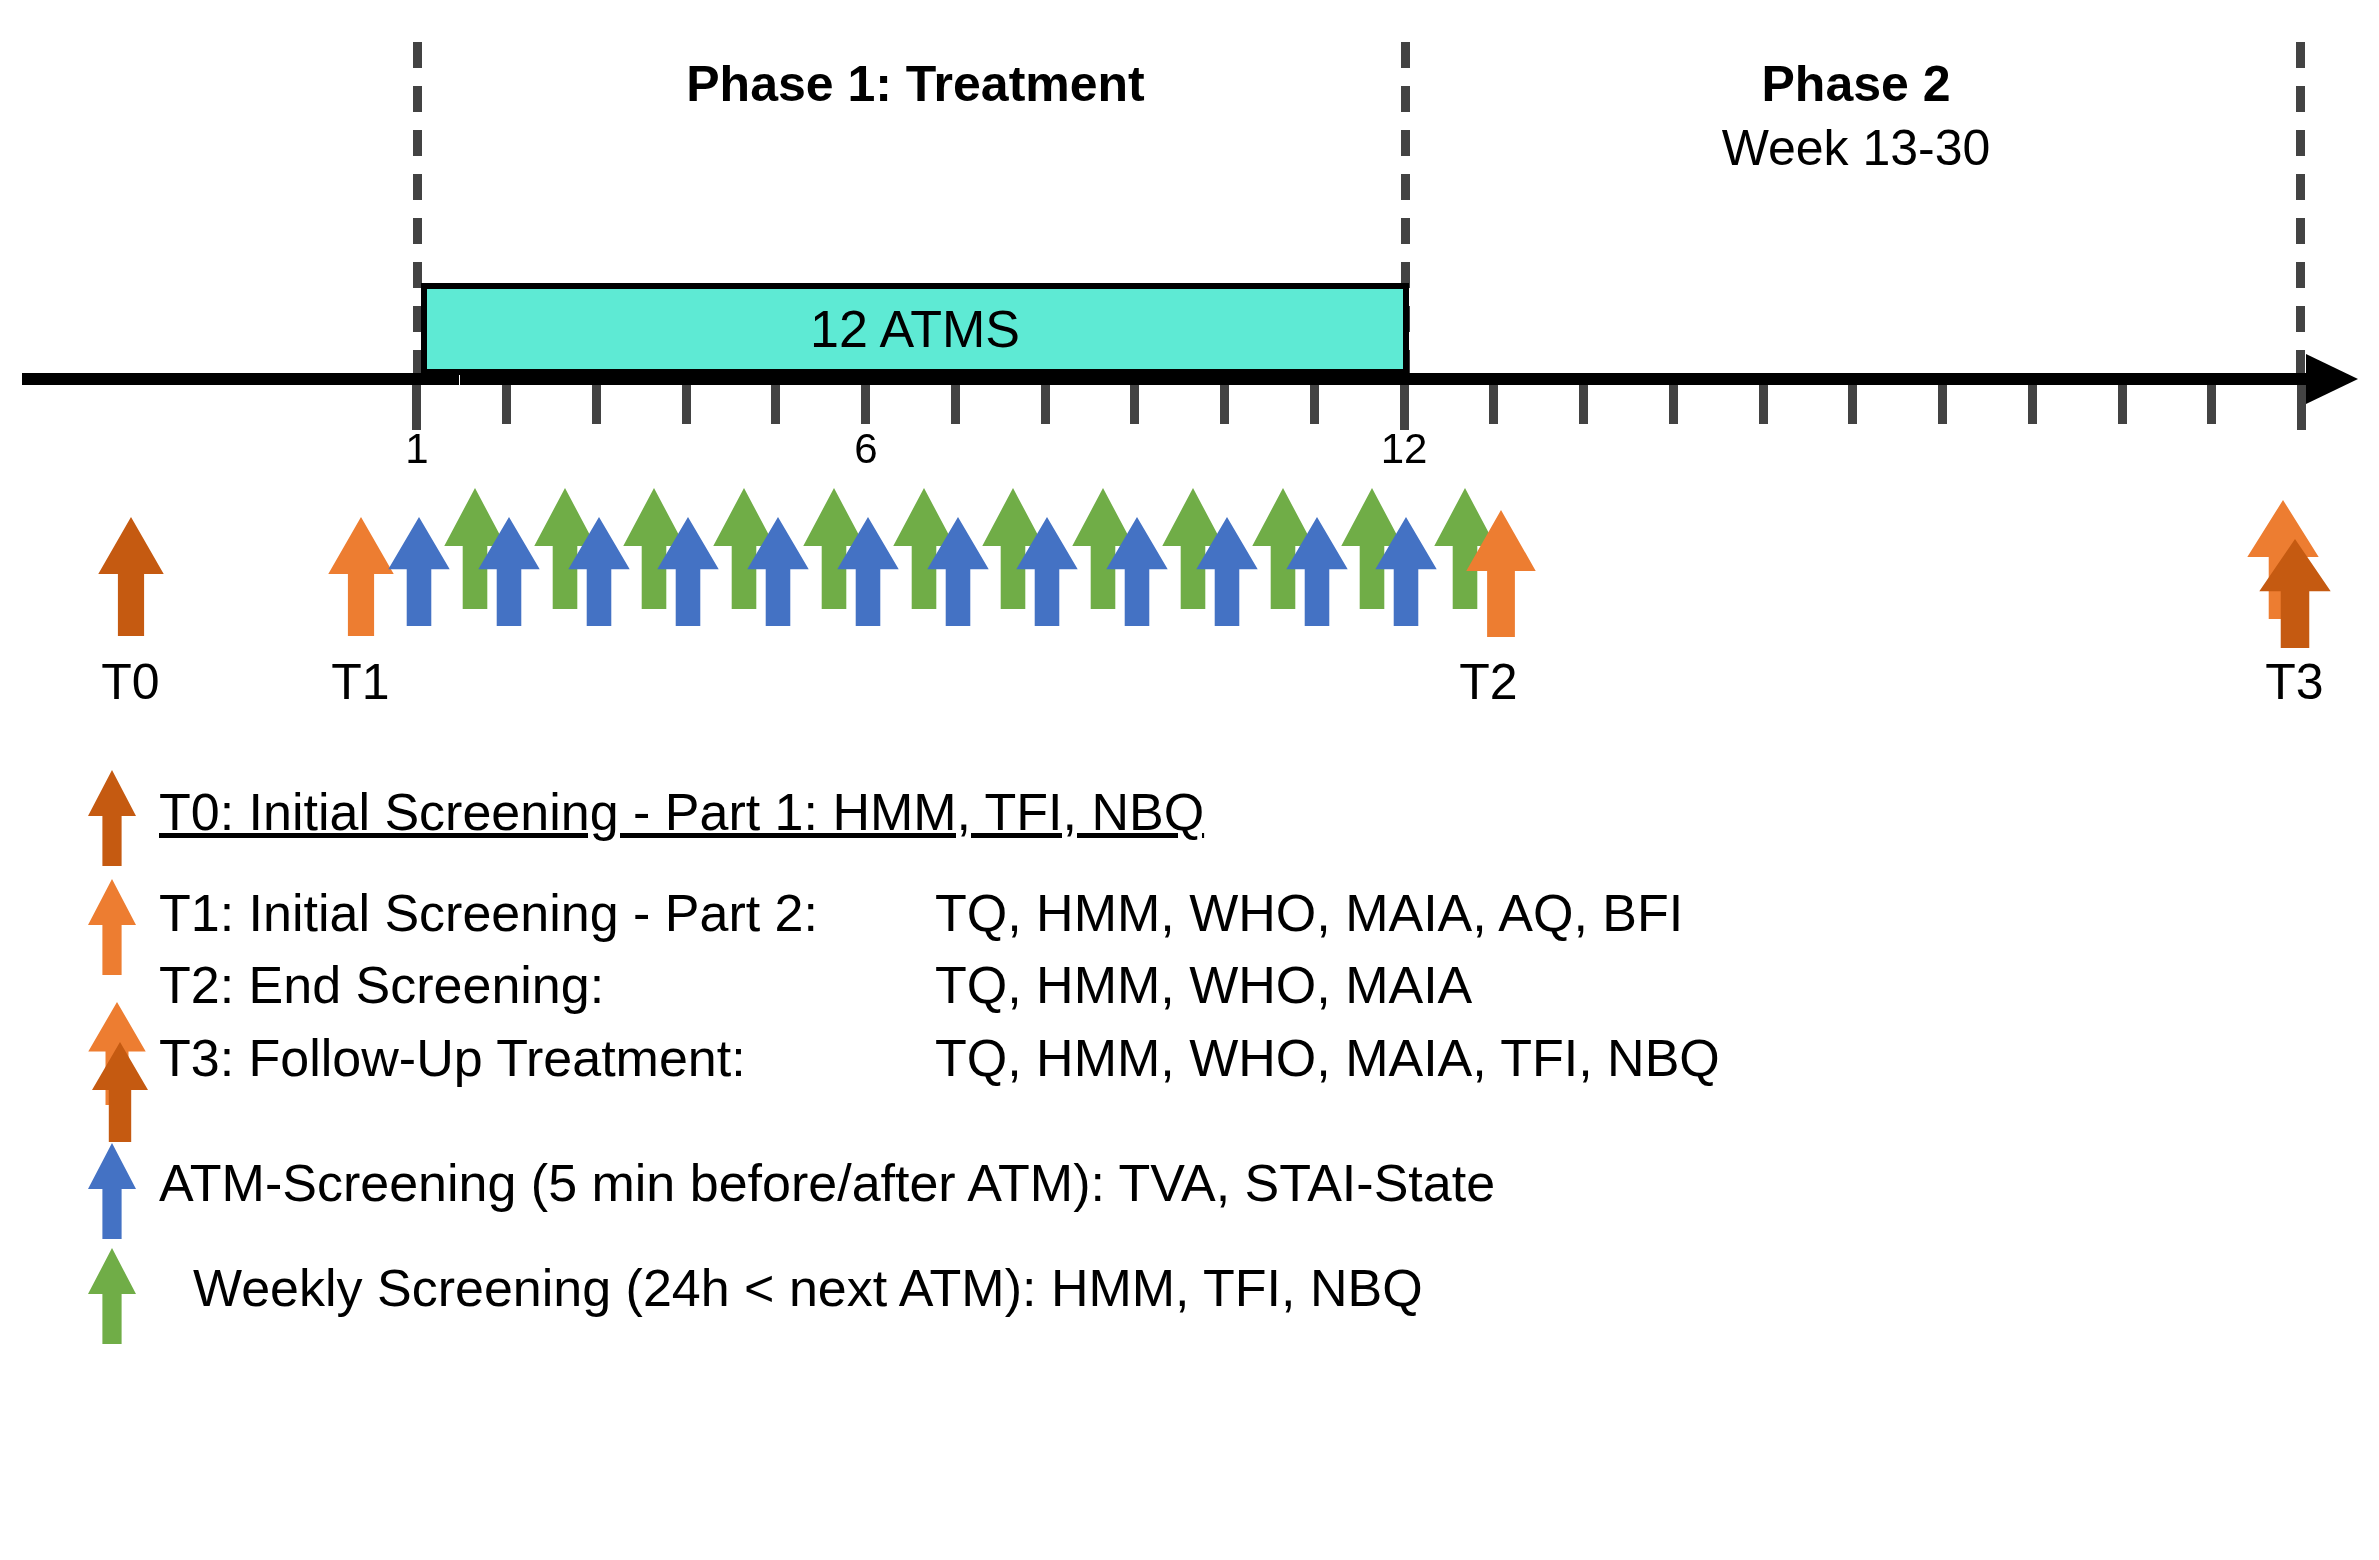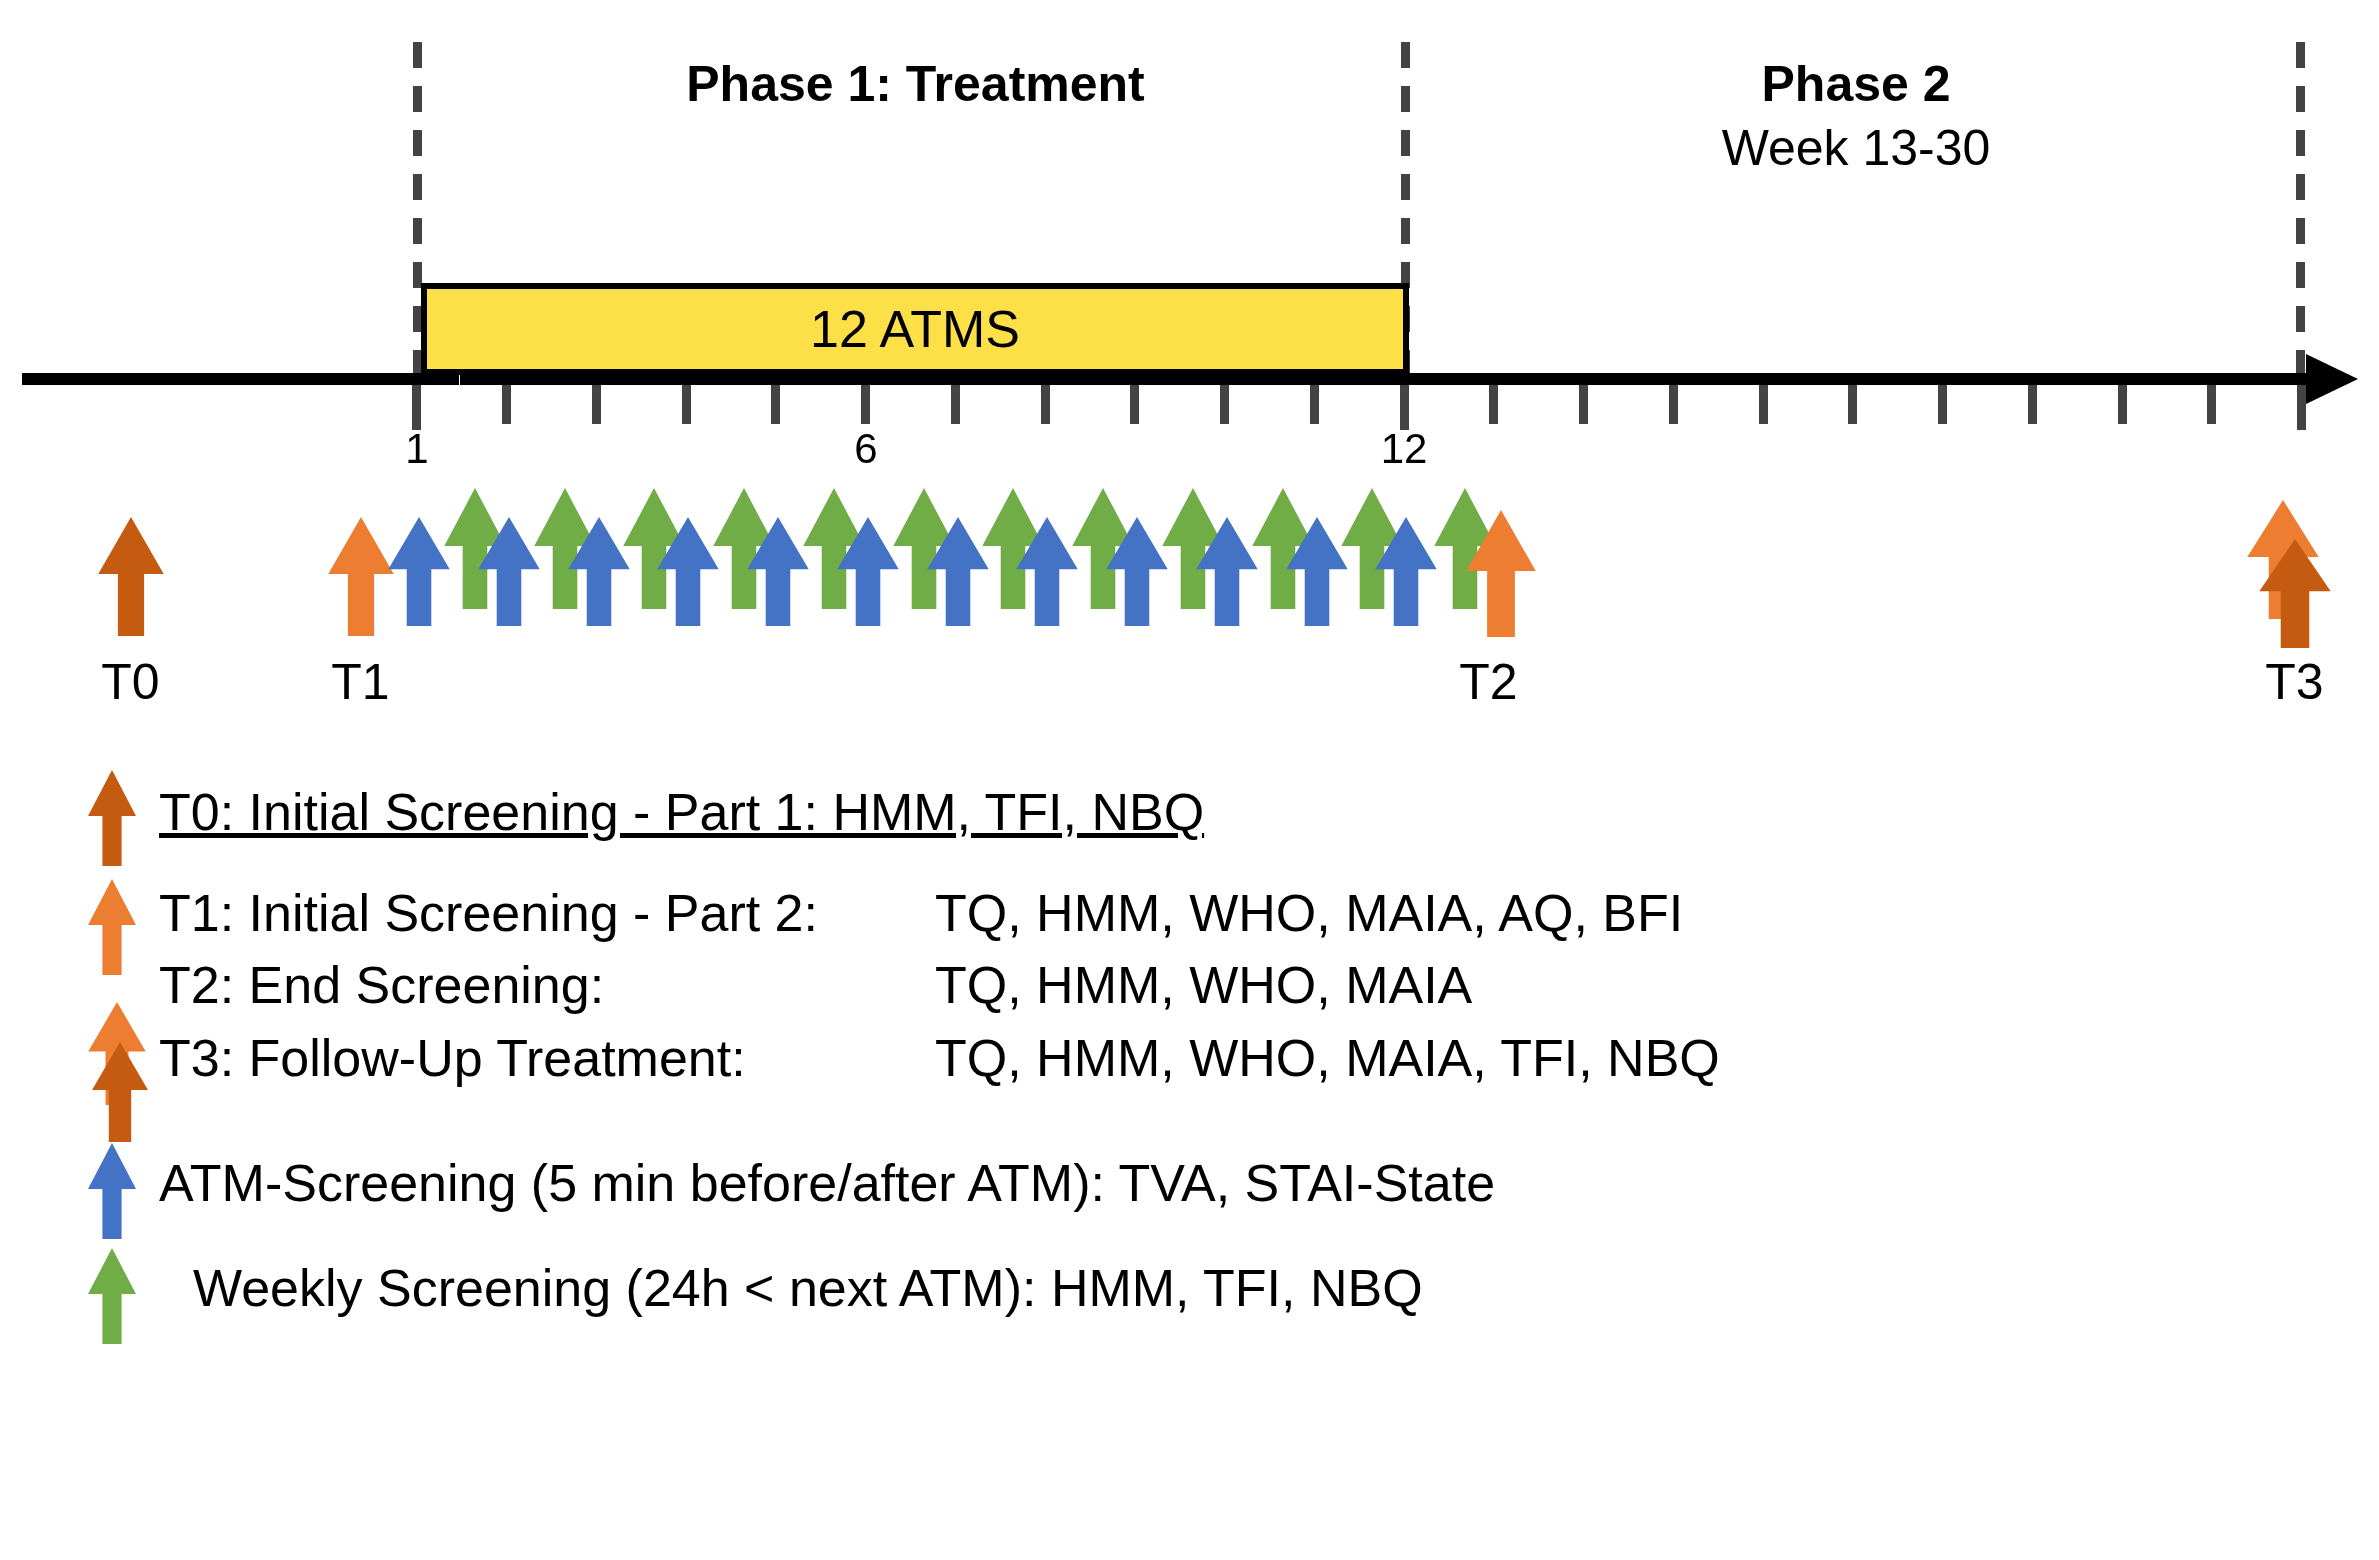--- a/index.html
+++ b/index.html
@@ -80,21 +80,21 @@
     width: 80px;
     font-family: "Liberation Sans", sans-serif;
   }
 
   .atms-box {
     position: absolute;
     left: 421px;
     top: 271px;
     width: 988px;
     height: 92px;
-    background: #fde047;
+    background: #5eead4;
     border: 6px solid #000000;
     box-sizing: border-box;
     display: flex;
     align-items: center;
     justify-content: center;
   }
   .atms-box-label {
     font-size: 52px;
     line-height: 52px;
     color: #000;

